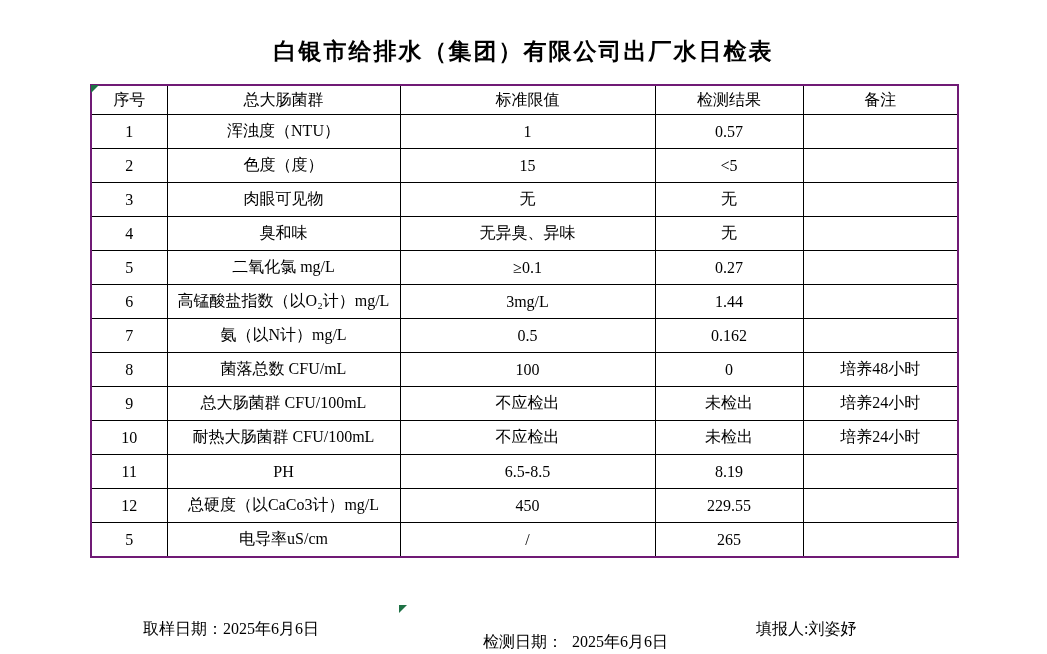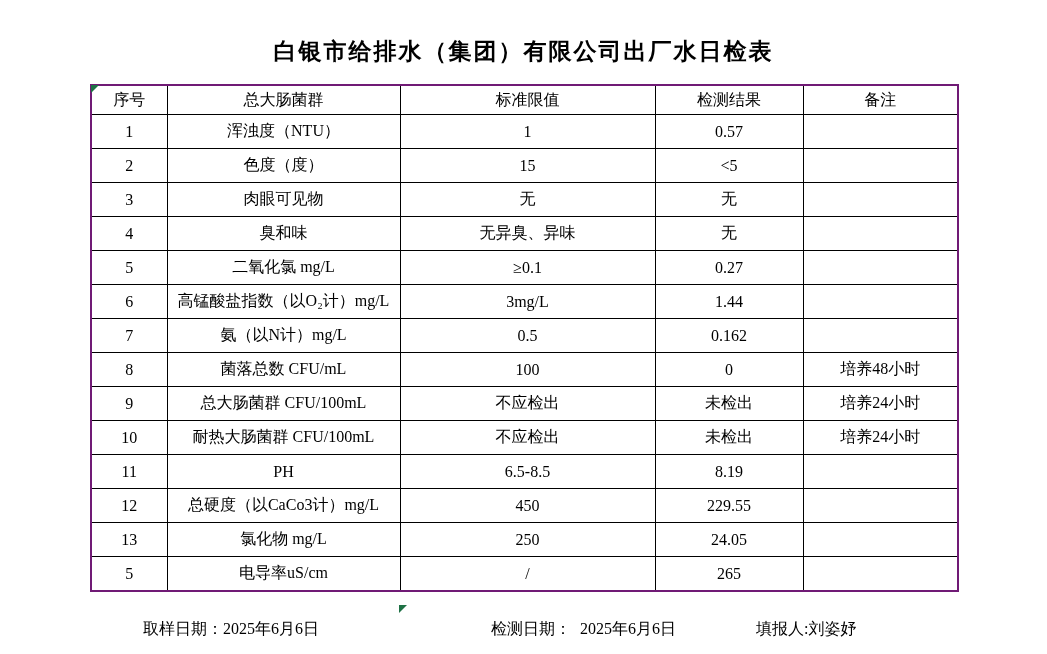--- a/index.html
+++ b/index.html
@@ -56,21 +56,21 @@
   .footer-line {
     position: absolute;
     top: 619px;
     left: 0;
     width: 100%;
     height: 22px;
     font-size: 16px;
     white-space: nowrap;
   }
   .f-sample   { position: absolute; left: 143px; top: 0; }
-  .f-test     { position: absolute; left: 483px; top: 0; margin-left: 8px; }
+  .f-test     { position: absolute; left: 483px; top: 13px; }
   .f-test .date { margin-left: 9px; }
   .f-reporter { position: absolute; left: 756px; top: 0; }
   .tri {
     position: absolute;
     width: 0;
     height: 0;
     border-style: solid;
   }
   .tri-top-left {
     left: 91px;
@@ -186,27 +186,20 @@
     <td></td>
   </tr>
       <tr>
     <td>12</td>
     <td>总硬度（以CaCo3计）mg/L</td>
     <td>450</td>
     <td>229.55</td>
     <td></td>
   </tr>
       <tr>
-    <td>13</td>
-    <td>氯化物 mg/L</td>
-    <td>250</td>
-    <td>24.05</td>
-    <td></td>
-  </tr>
-      <tr>
     <td>5</td>
     <td>电导率uS/cm</td>
     <td>/</td>
     <td>265</td>
     <td></td>
   </tr>
     </tbody>
 </table>
 
 <div class="tri tri-top-left"></div>

